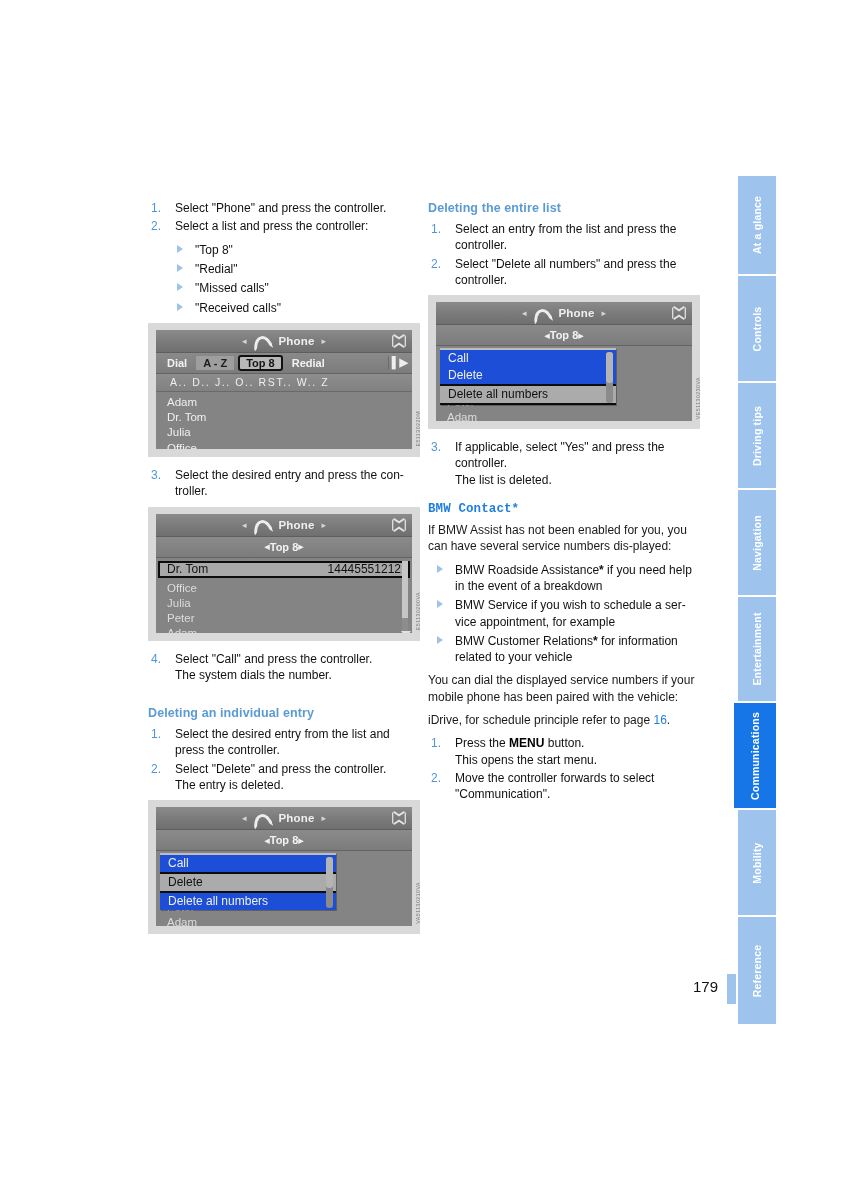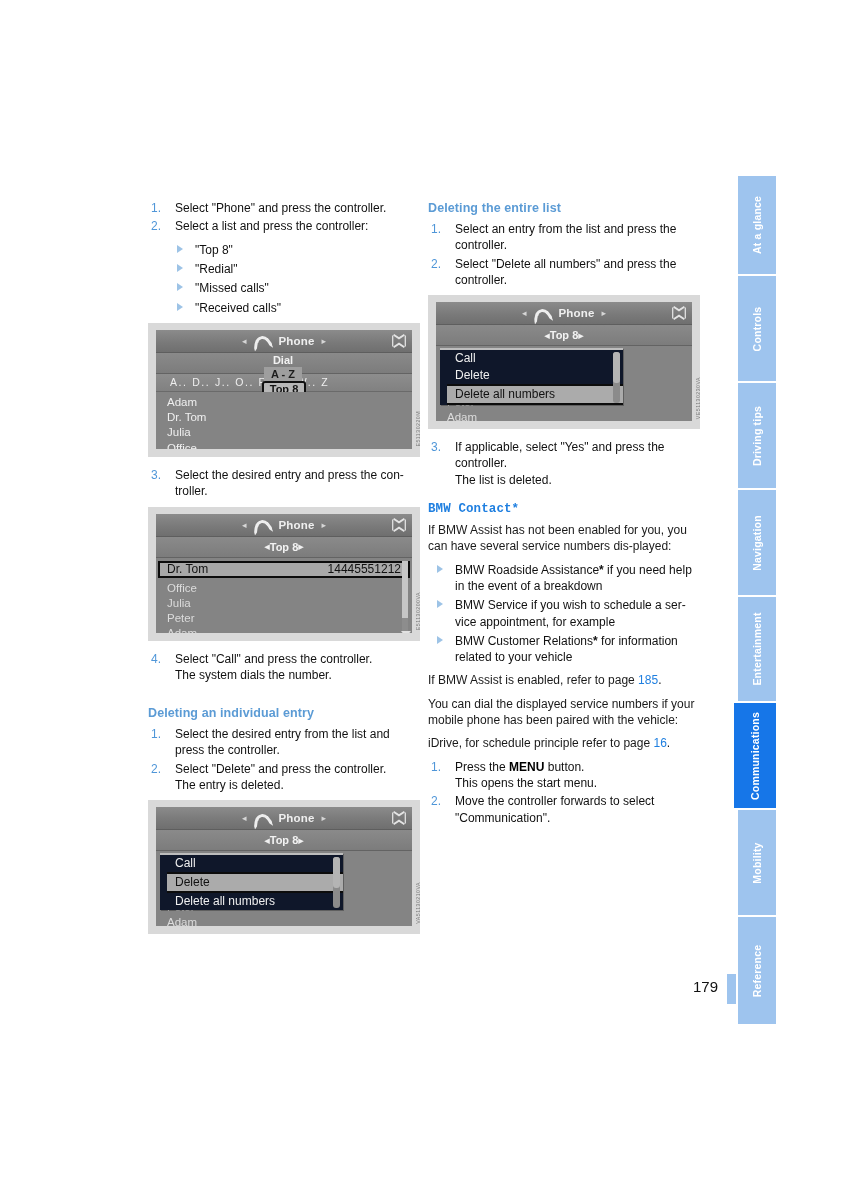--- a/index.html
+++ b/index.html
@@ -203,21 +203,20 @@
   }
 
   
   .tabrow {
     display: flex;
     align-items: center;
     width: 100%;
     height: 100%;
     padding: 0 4px;
     box-sizing: border-box;
-    flex-direction: column;
   }
   .tab {
     font-size: 11px;
     font-weight: bold;
     color: #f2f2f2;
     padding: 1px 7px;
     margin-right: 2px;
     white-space: nowrap;
   }
   .tab.active-shade {
@@ -273,24 +272,23 @@
     padding: 0 7px;
     box-sizing: border-box;
   }
 
   
   .popup {
     position: absolute;
     left: 4px;
     top: 2px;
     width: 176px;
-    background: #0f172a;
+    background: #1d4ed8;
     border-top: 2px solid #bdbdbd;
     box-shadow: 1px 1px 0 rgba(0,0,0,.28);
-    padding-left: 7px;
   }
   .popup .pm {
     font-size: 12px;
     color: #efefef;
     line-height: 1.42;
     padding: 0 6px 0 8px;
     white-space: nowrap;
   }
   .popup .pm.sel {
     background: #ababab;
@@ -626,21 +624,20 @@
       <li>
         <span class="tri"></span>
         <span>BMW Service if you wish to schedule a ser-vice appointment, for example</span>
       </li>
       <li>
         <span class="tri"></span>
         <span>BMW Customer Relations</span><span class="star">*</span><span> for information related to your vehicle</span>
       </li>
     </ul>
 
-    <p class="para"><span>If BMW Assist is enabled, refer to page </span><span class="pageref">185</span><span>.</span></p>
 
     <p class="para">You can dial the displayed service numbers if your mobile phone has been paired with the vehicle:</p>
 
     <p class="para"><span>iDrive, for schedule principle refer to page </span><span class="pageref">16</span><span>.</span></p>
 
     <ol class="steps">
       <li>
         <span class="num">1.</span>
         <span>Press the </span><b class="menu">MENU</b><span> button.</span><br>
         <span>This opens the start menu.</span>

